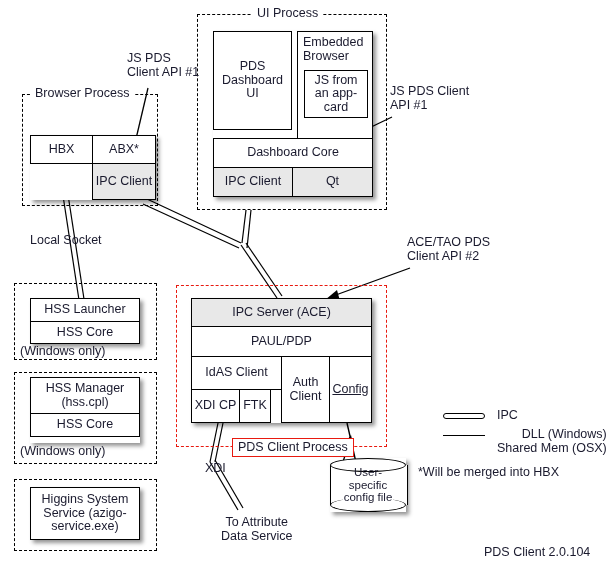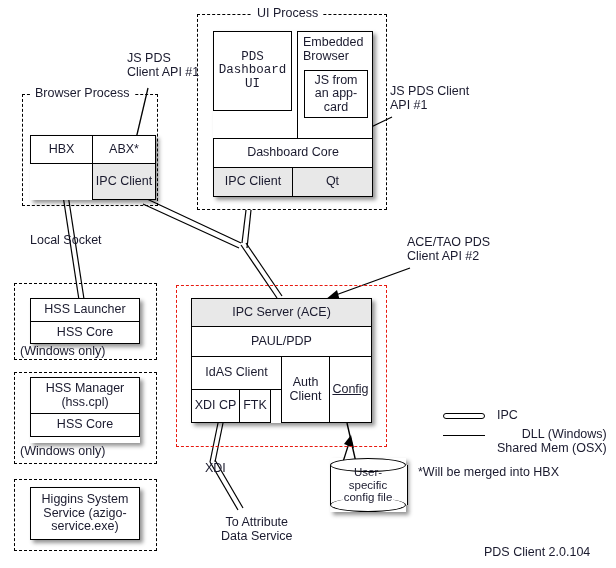--- a/index.html
+++ b/index.html
@@ -121,21 +121,21 @@
     <div class="cell gray" style="left:62px;top:28px;width:64px;height:37px;">
       <span>IPC
 Client</span>
     </div>
   </div>
 
   <div class="proc" style="left:197px;top:14px;width:190px;height:196px;"></div>
   <div class="proc-title c" style="left:252px;top:7px;">UI Process</div>
 
   <div class="boxgrp" style="left:213px;top:31px;width:160px;height:166px;">
-    <div class="cell" style="left:0;top:0;width:79px;height:80px;font-family:Liberation Mono, monospace;">
+    <div class="cell" style="left:0;top:0;width:79px;height:99px;">
       <span>PDS
 Dashboard
 UI</span>
     </div>
     <div class="cell" style="left:84px;top:0;width:76px;height:108px;align-items:flex-start;justify-content:flex-start;">
       <span style="text-align:left;padding:4px 0 0 5px;">Embedded
 Browser</span>
     </div>
     <div class="cell" style="left:91px;top:39px;width:64px;height:48px;">
       <span>JS from
@@ -147,20 +147,21 @@
     </div>
     <div class="cell gray" style="left:0;top:136px;width:80px;height:30px;">
       <span>IPC Client</span>
     </div>
     <div class="cell gray" style="left:79px;top:136px;width:81px;height:30px;">
       <span>Qt</span>
     </div>
   </div>
 
   <div class="proc-red" style="left:176px;top:285px;width:211px;height:162px;"></div>
+  <div class="redlabel" style="left:232px;top:438px;">PDS Client Process</div>
 
   <div class="boxgrp" style="left:191px;top:298px;width:181px;height:125px;">
     <div class="cell gray" style="left:0;top:0;width:181px;height:29px;">
       <span>IPC Server (ACE)</span>
     </div>
     <div class="cell" style="left:0;top:28px;width:181px;height:31px;">
       <span>PAUL/PDP</span>
     </div>
     <div class="cell" style="left:0;top:58px;width:91px;height:34px;">
       <span>IdAS Client</span>

